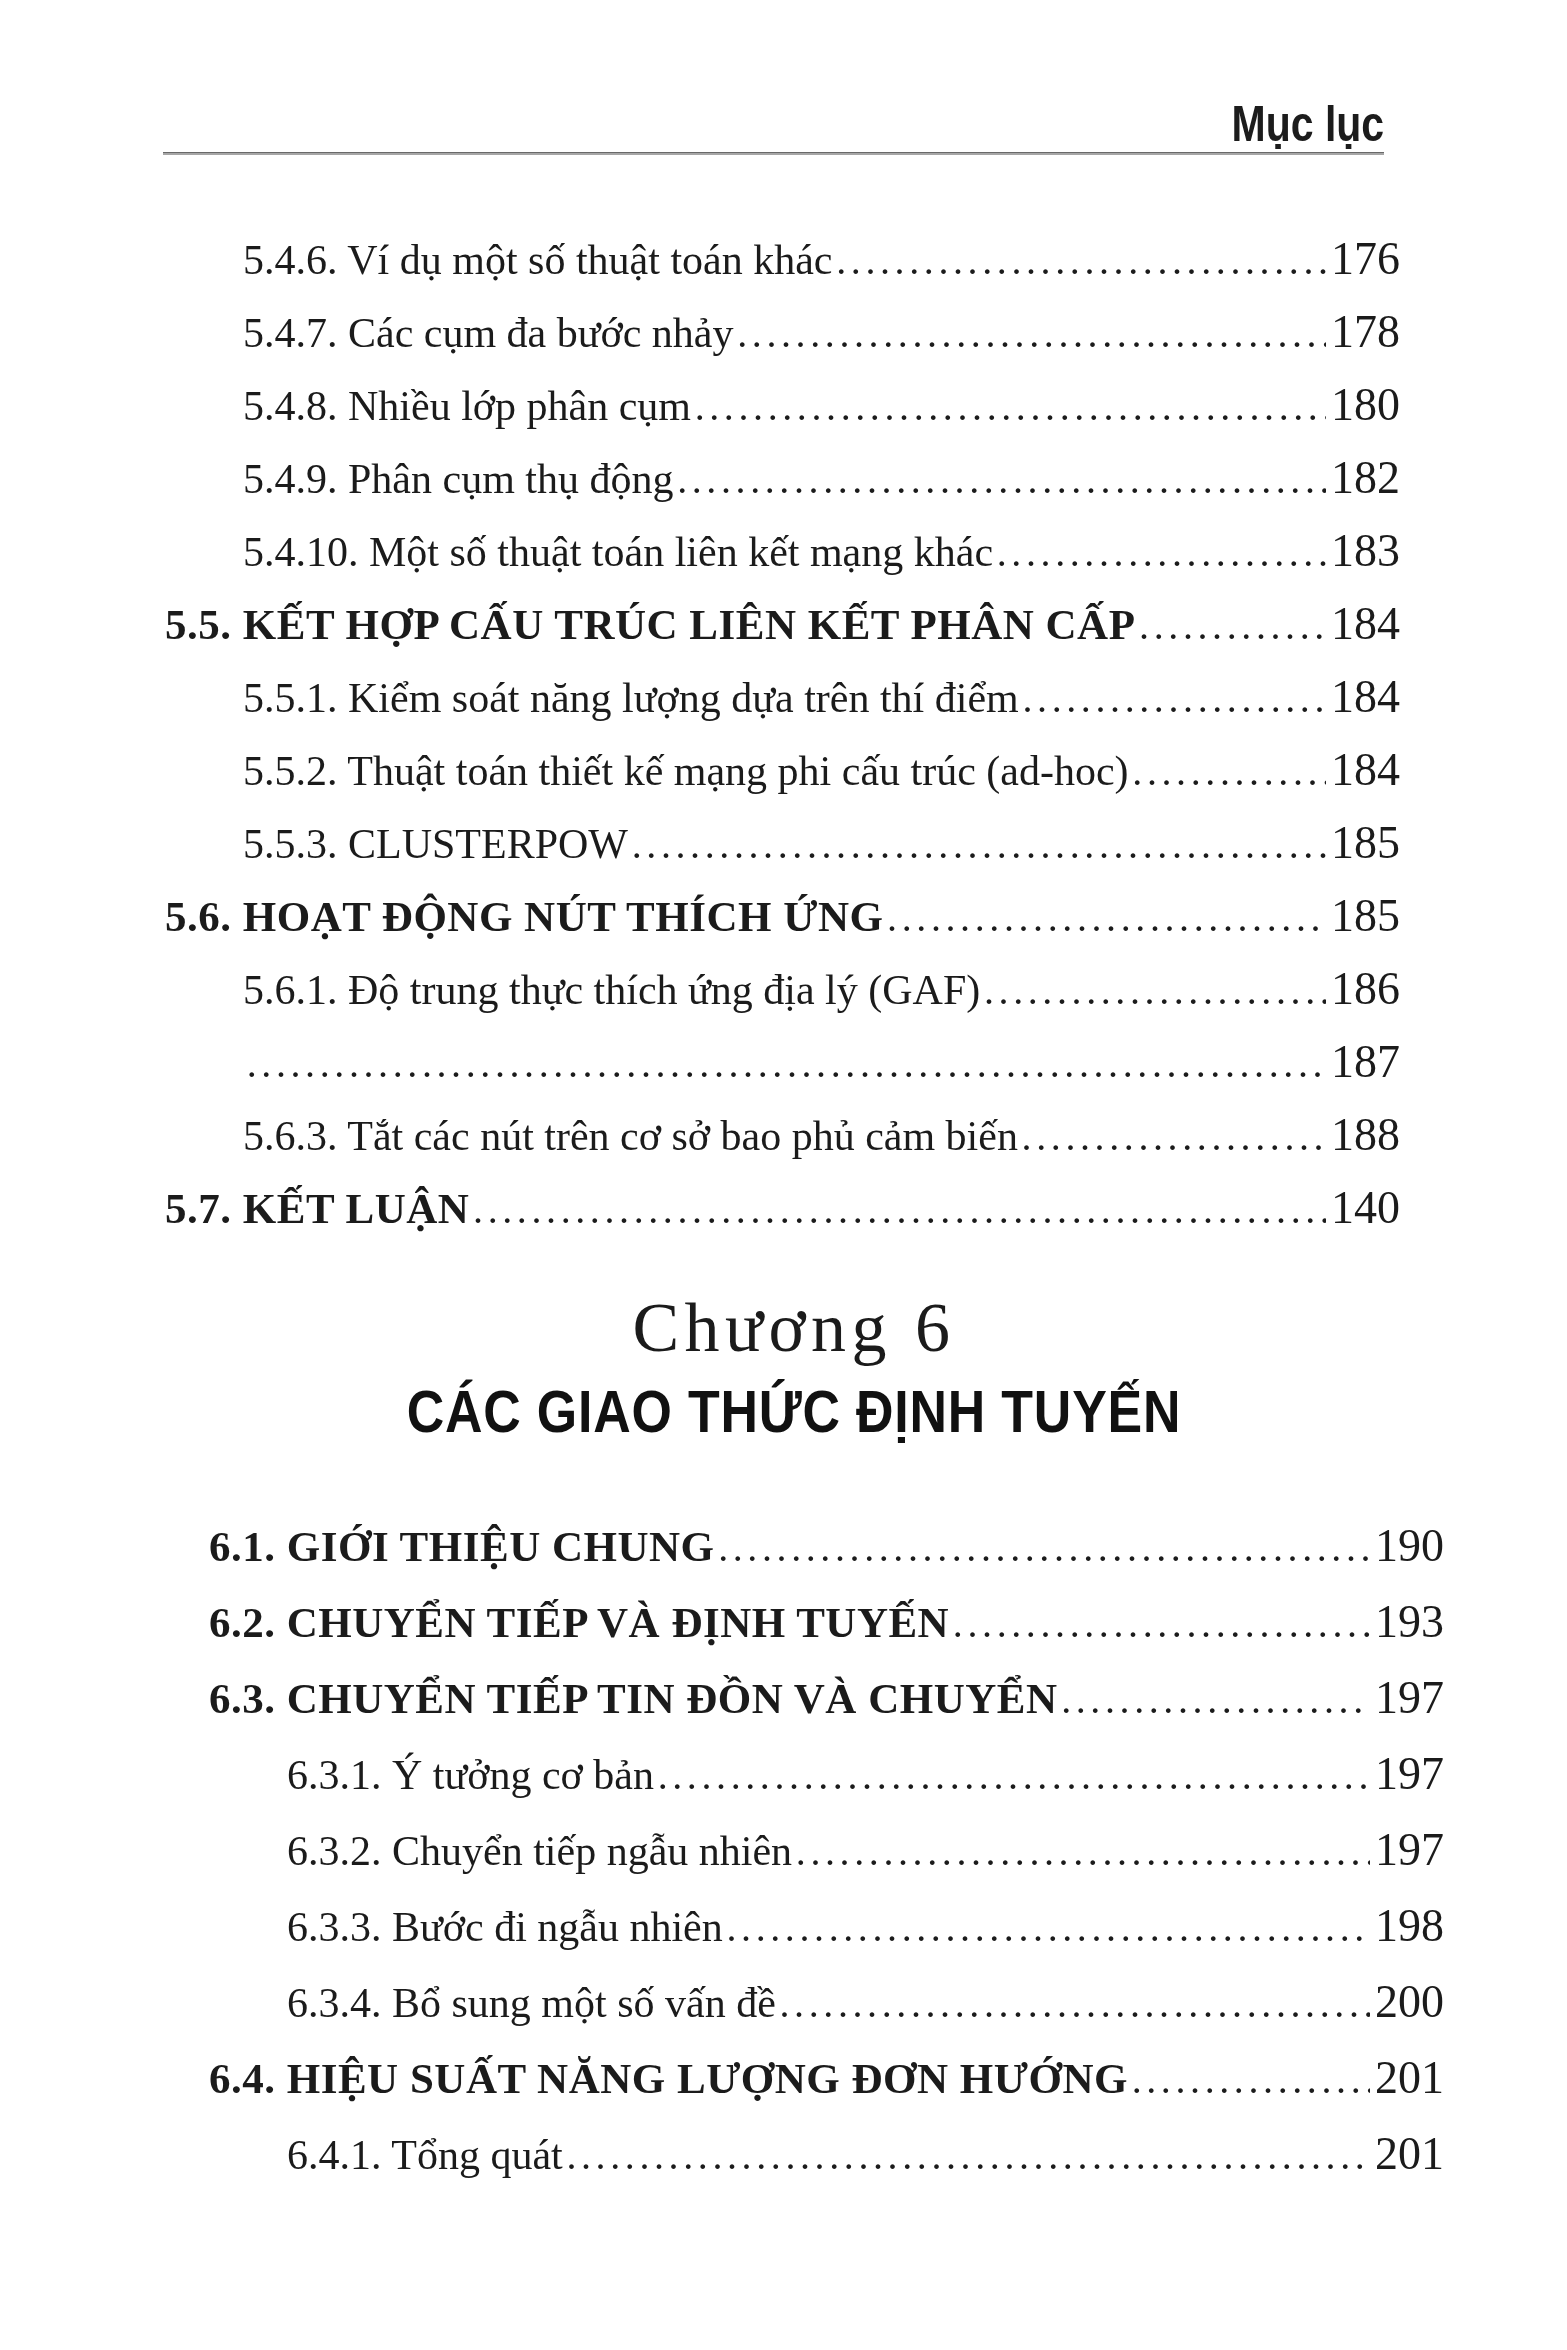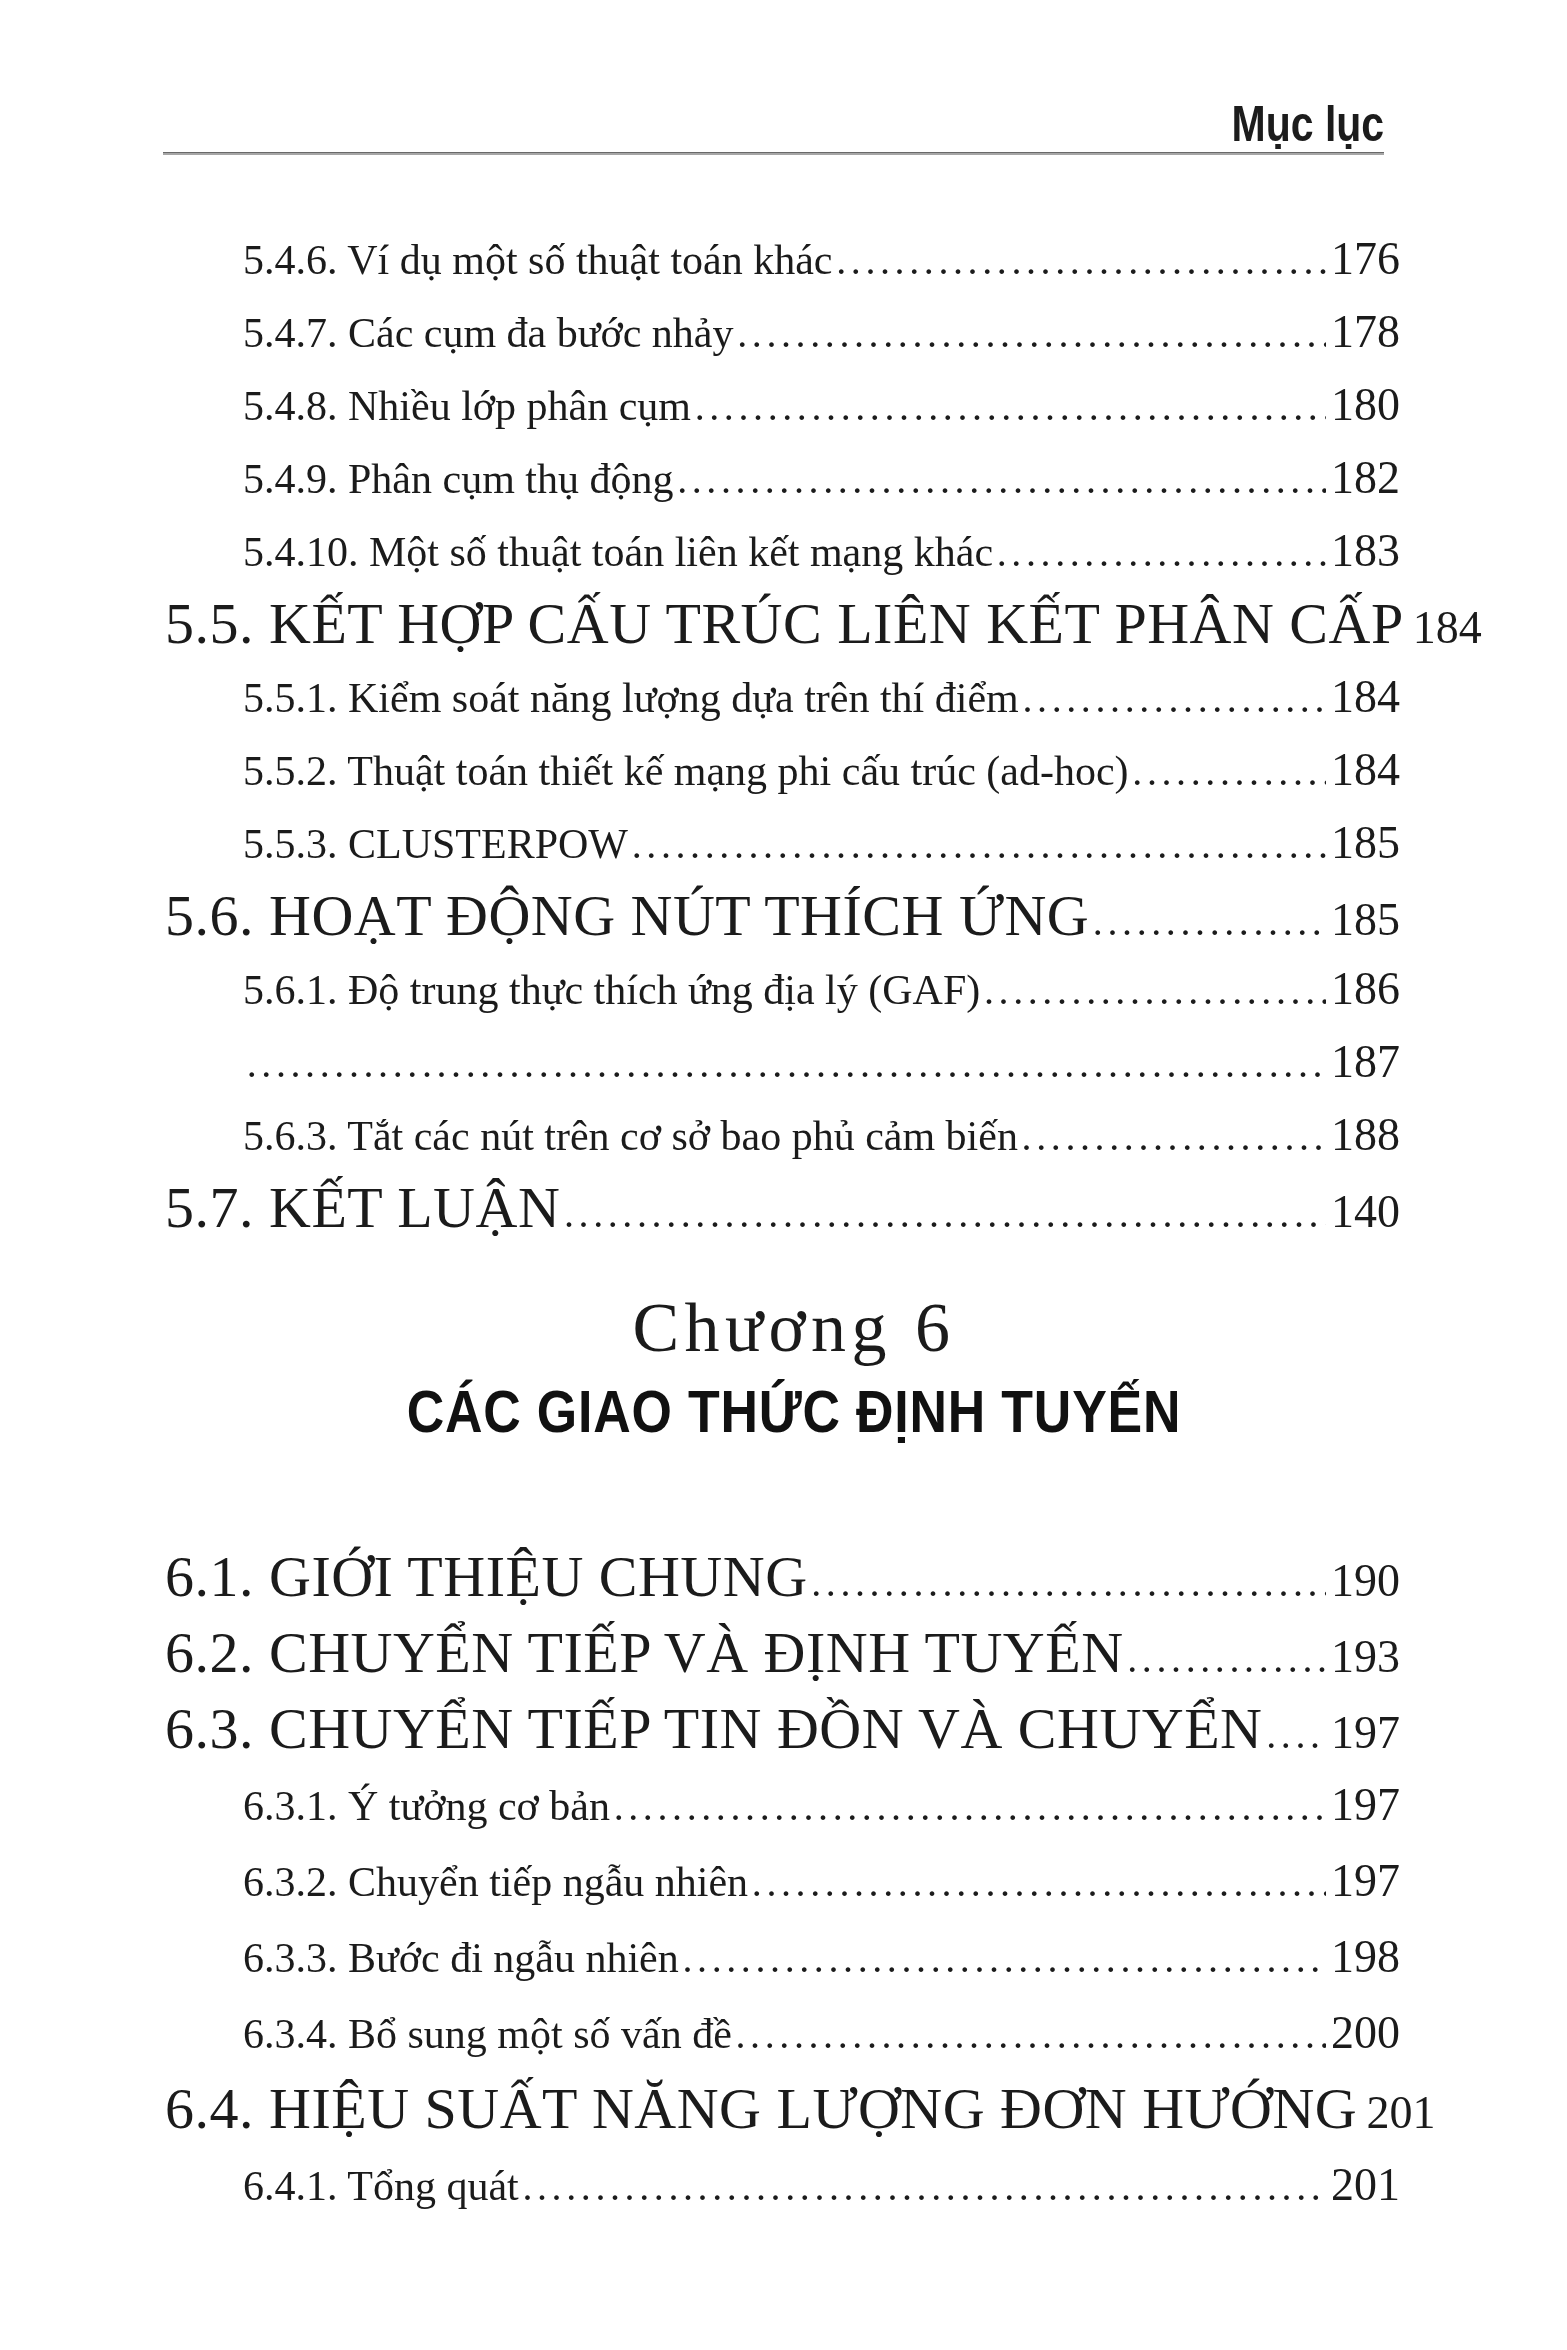--- a/index.html
+++ b/index.html
@@ -33,34 +33,34 @@
     height: 1.8px;
     background: #a6a6a6;
     border-top: 0.9px solid #696969;
   }
   .toc {
     position: absolute;
     left: 165px;
     width: 1235px;
   }
   .toc-part1 { top: 222px; }
-  .toc-part2 { top: 1539px; }
+  .toc-part2 { top: 1508px; margin-left: 44px; }
   .toc-row {
     display: flex;
     align-items: baseline;
     height: 73px;
     line-height: 73px;
     white-space: nowrap;
   }
   .toc-part2 .toc-row { height: 76px; line-height: 76px; }
   .toc-row.sub { padding-left: 78px; }
   .toc-label { font-size: 42px; }
   .toc-row.section .toc-label {
-    font-weight: 400;
-    font-size: 58px;
+    font-weight: 700;
+    font-size: 43px;
     letter-spacing: 0.5px;
   }
   .leader {
     flex: 1;
     overflow: hidden;
     white-space: nowrap;
     font-size: 40px;
     letter-spacing: 4.6px;
     margin: 0 5.5px 0 3.7px;
   }

